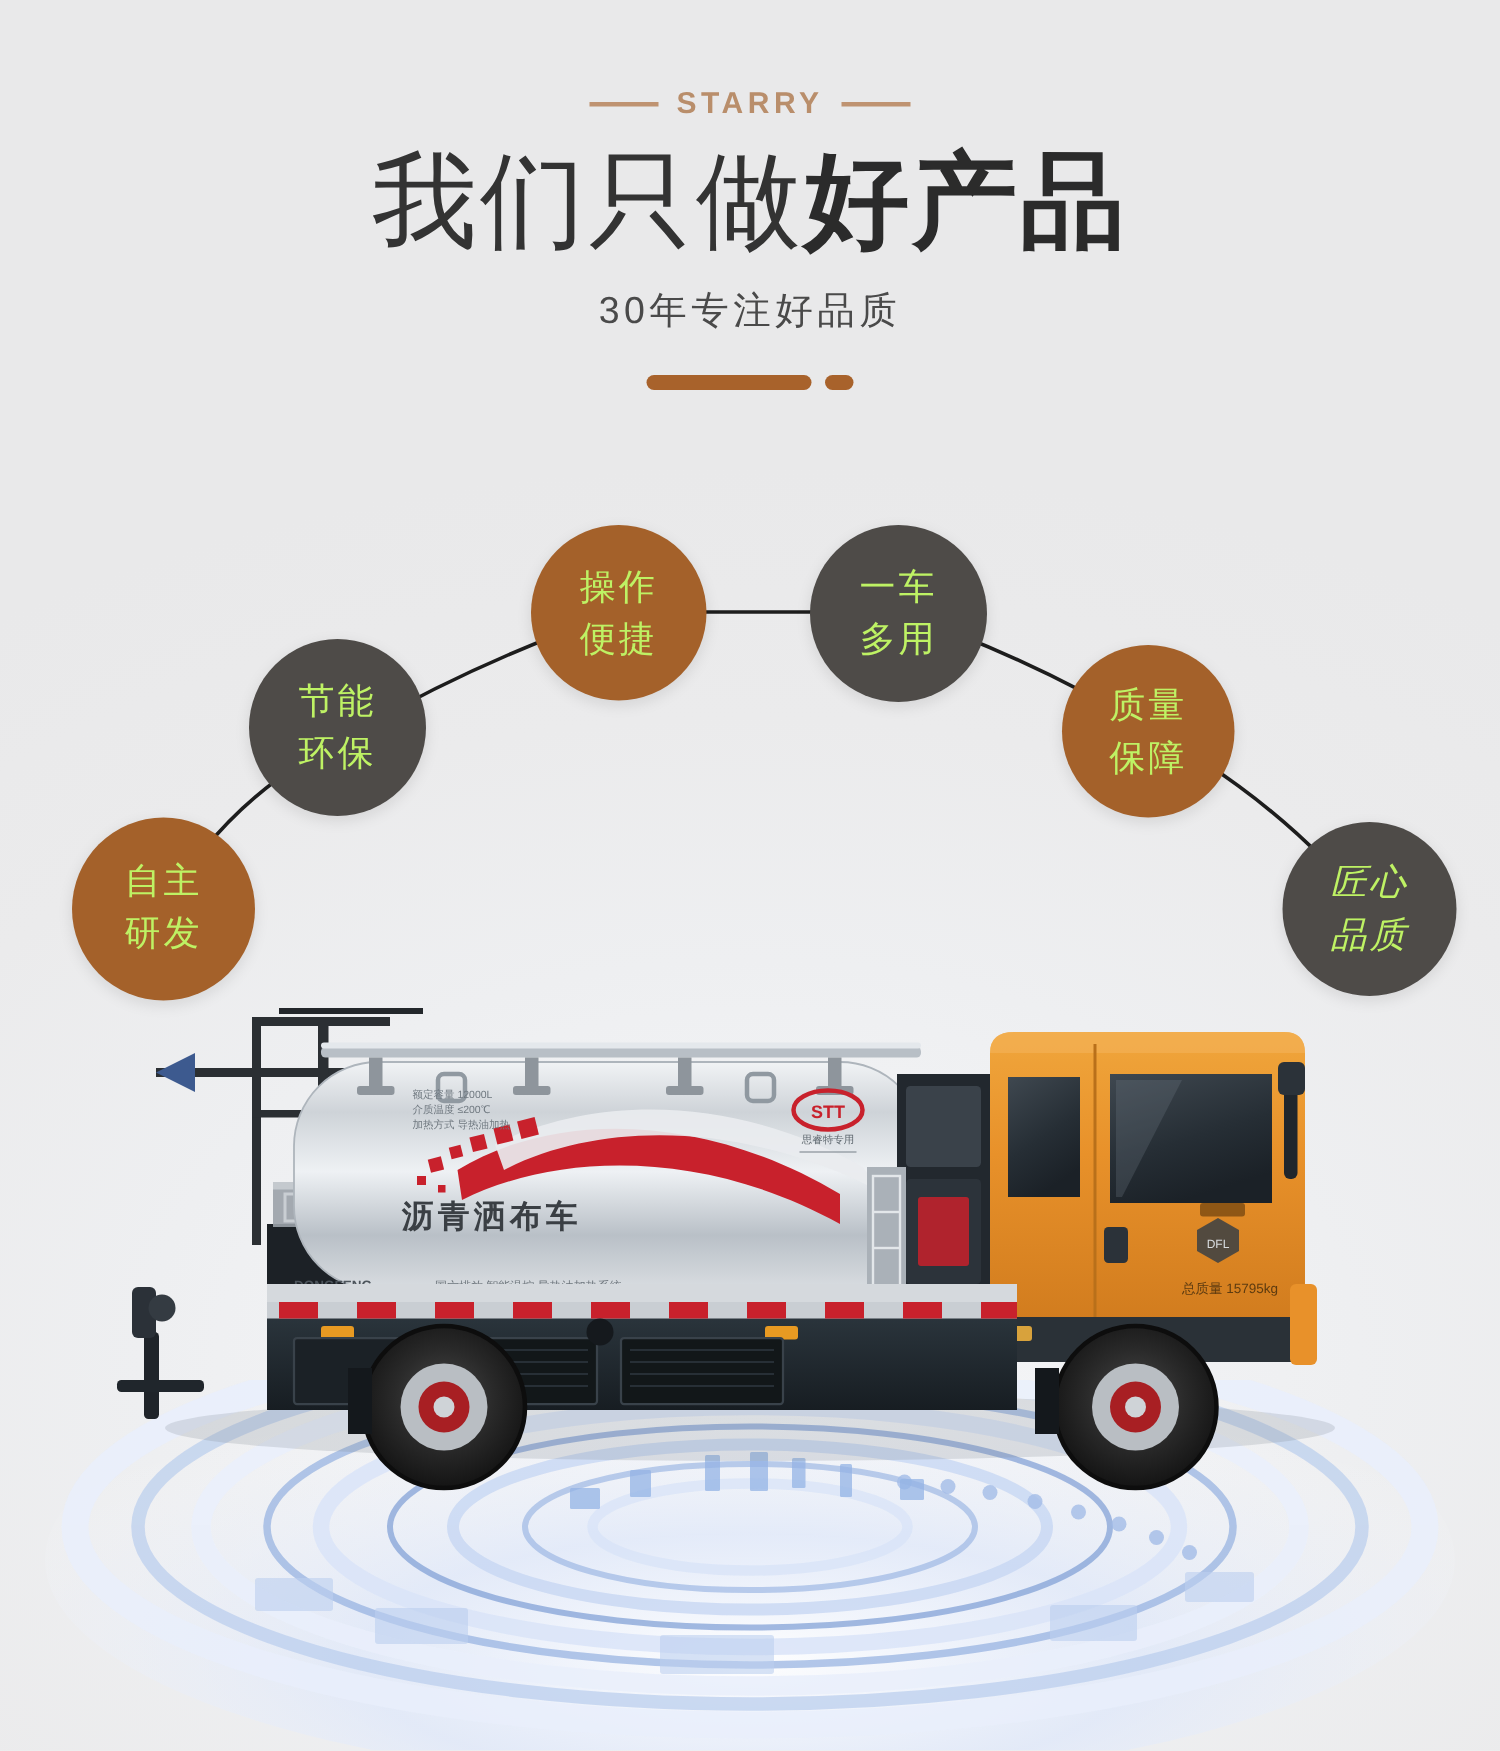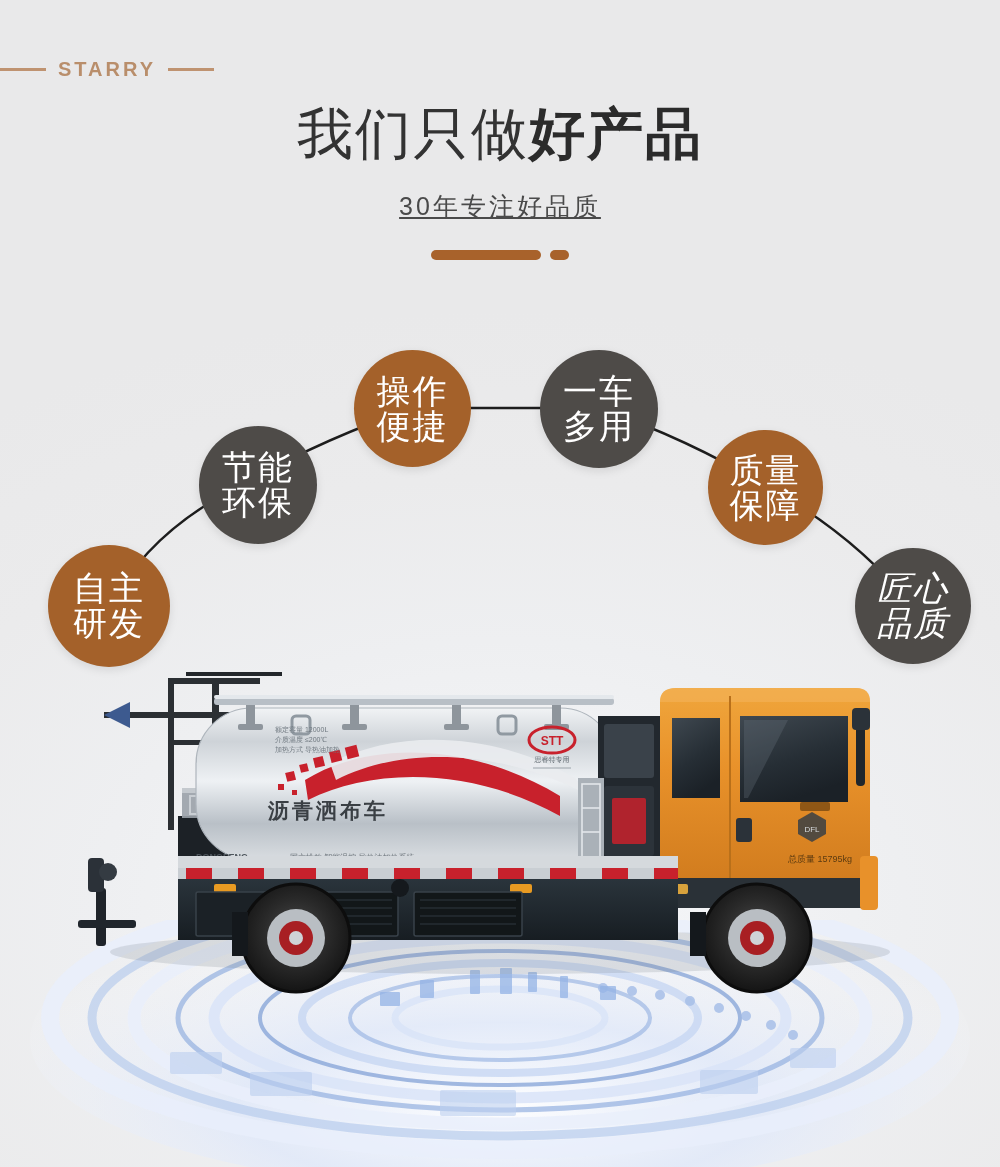--- a/index.html
+++ b/index.html
@@ -13,62 +13,62 @@
   #page{
     position:relative;
     width:1000px; height:1167px;
     background:
       radial-gradient(ellipse 900px 600px at 50% 78%, #f6f7f9 0%, #eeeff1 45%, #ebebec 72%, #e9e9ea 100%);
   }
 
   
   .brandline{
     position:absolute; top:58px; left:0; width:1000px;
-    display:flex; align-items:center; justify-content:flex-start; gap:12px;
+    display:flex; align-items:center; justify-content:center; gap:12px;
   }
   .brandline .dash{ width:46px; height:3px; background:#bf9371; }
   .brandline .word{
     font-size:20px; font-weight:bold; letter-spacing:3px; color:#b98e6b;
   }
 
   .title{
     position:absolute; top:96px; left:0; width:1000px;
     text-align:center;
-    font-size:56px; line-height:76px;
+    font-size:70px; line-height:76px;
     color:#333333; letter-spacing:2px;
     white-space:nowrap;
   }
   .title .light{ font-weight:normal; }
   .title .bold{ font-weight:bold; color:#2b2b2b; }
 
   .subtitle{
     position:absolute; top:190px; left:0; width:1000px;
-    text-align:center; font-size:25px; letter-spacing:3px; color:#4a4a4a;text-decoration:underline;
+    text-align:center; font-size:25px; letter-spacing:3px; color:#4a4a4a;
   }
 
   .divider{
     position:absolute; top:250px; left:0; width:1000px;
     display:flex; align-items:center; justify-content:center; gap:9px;
   }
   .divider .bar{ width:110px; height:10px; border-radius:5px; background:#a8622b; }
   .divider .dot{ width:19px; height:10px; border-radius:5px; background:#a8622b; }
 
   
   .arc-wrap{
     position:absolute; top:330px; left:0; width:1000px; height:360px;
   }
   .arc-svg{ position:absolute; top:0; left:0; width:1000px; height:360px; }
 
   .node{
     position:absolute;
     border-radius:50%;
     display:flex; flex-direction:column;
     align-items:center; justify-content:center;
-    color:#ffffff;
-    font-size:34px; line-height:35px;
+    color:#bef264;
+    font-size:24px; line-height:35px;
     letter-spacing:2px;
     text-align:center;
     box-shadow:0 3px 10px rgba(0,0,0,.10);
   }
   .node span{ display:block; }
   .node.brown{ background:#a4612a; }
   .node.gray { background:#4e4b48; }
 
   
   .scene{
@@ -105,21 +105,21 @@
       <path d="M 242 155 Q 320 110 413 78" fill="none" stroke="#1d1d1d" stroke-width="2.4"></path>
       <path d="M 413 78 L 599 78" fill="none" stroke="#1d1d1d" stroke-width="2.4"></path>
       <path d="M 599 78 Q 690 110 766 156" fill="none" stroke="#1d1d1d" stroke-width="2.4"></path>
       <path d="M 766 156 Q 855 205 913 277" fill="none" stroke="#1d1d1d" stroke-width="2.4"></path>
     </svg>
     <div id="nodes">
         <div class="node brown" style="left: 48px; top: 215px; width: 122px; height: 122px; font-family: Liberation Serif, serif;">
           <span>自主</span>
           <span>研发</span>
         </div>
-        <div class="node gray" style="left: 199px; top: 96px; width: 118px; height: 118px;">
+        <div class="node gray" style="left: 166px; top: 96px; width: 118px; height: 118px;">
           <span>节能</span>
           <span>环保</span>
         </div>
         <div class="node brown" style="left: 354px; top: 20px; width: 117px; height: 117px;">
           <span>操作</span>
           <span>便捷</span>
         </div>
         <div class="node gray" style="left: 540px; top: 20px; width: 118px; height: 118px;">
           <span>一车</span>
           <span>多用</span>

